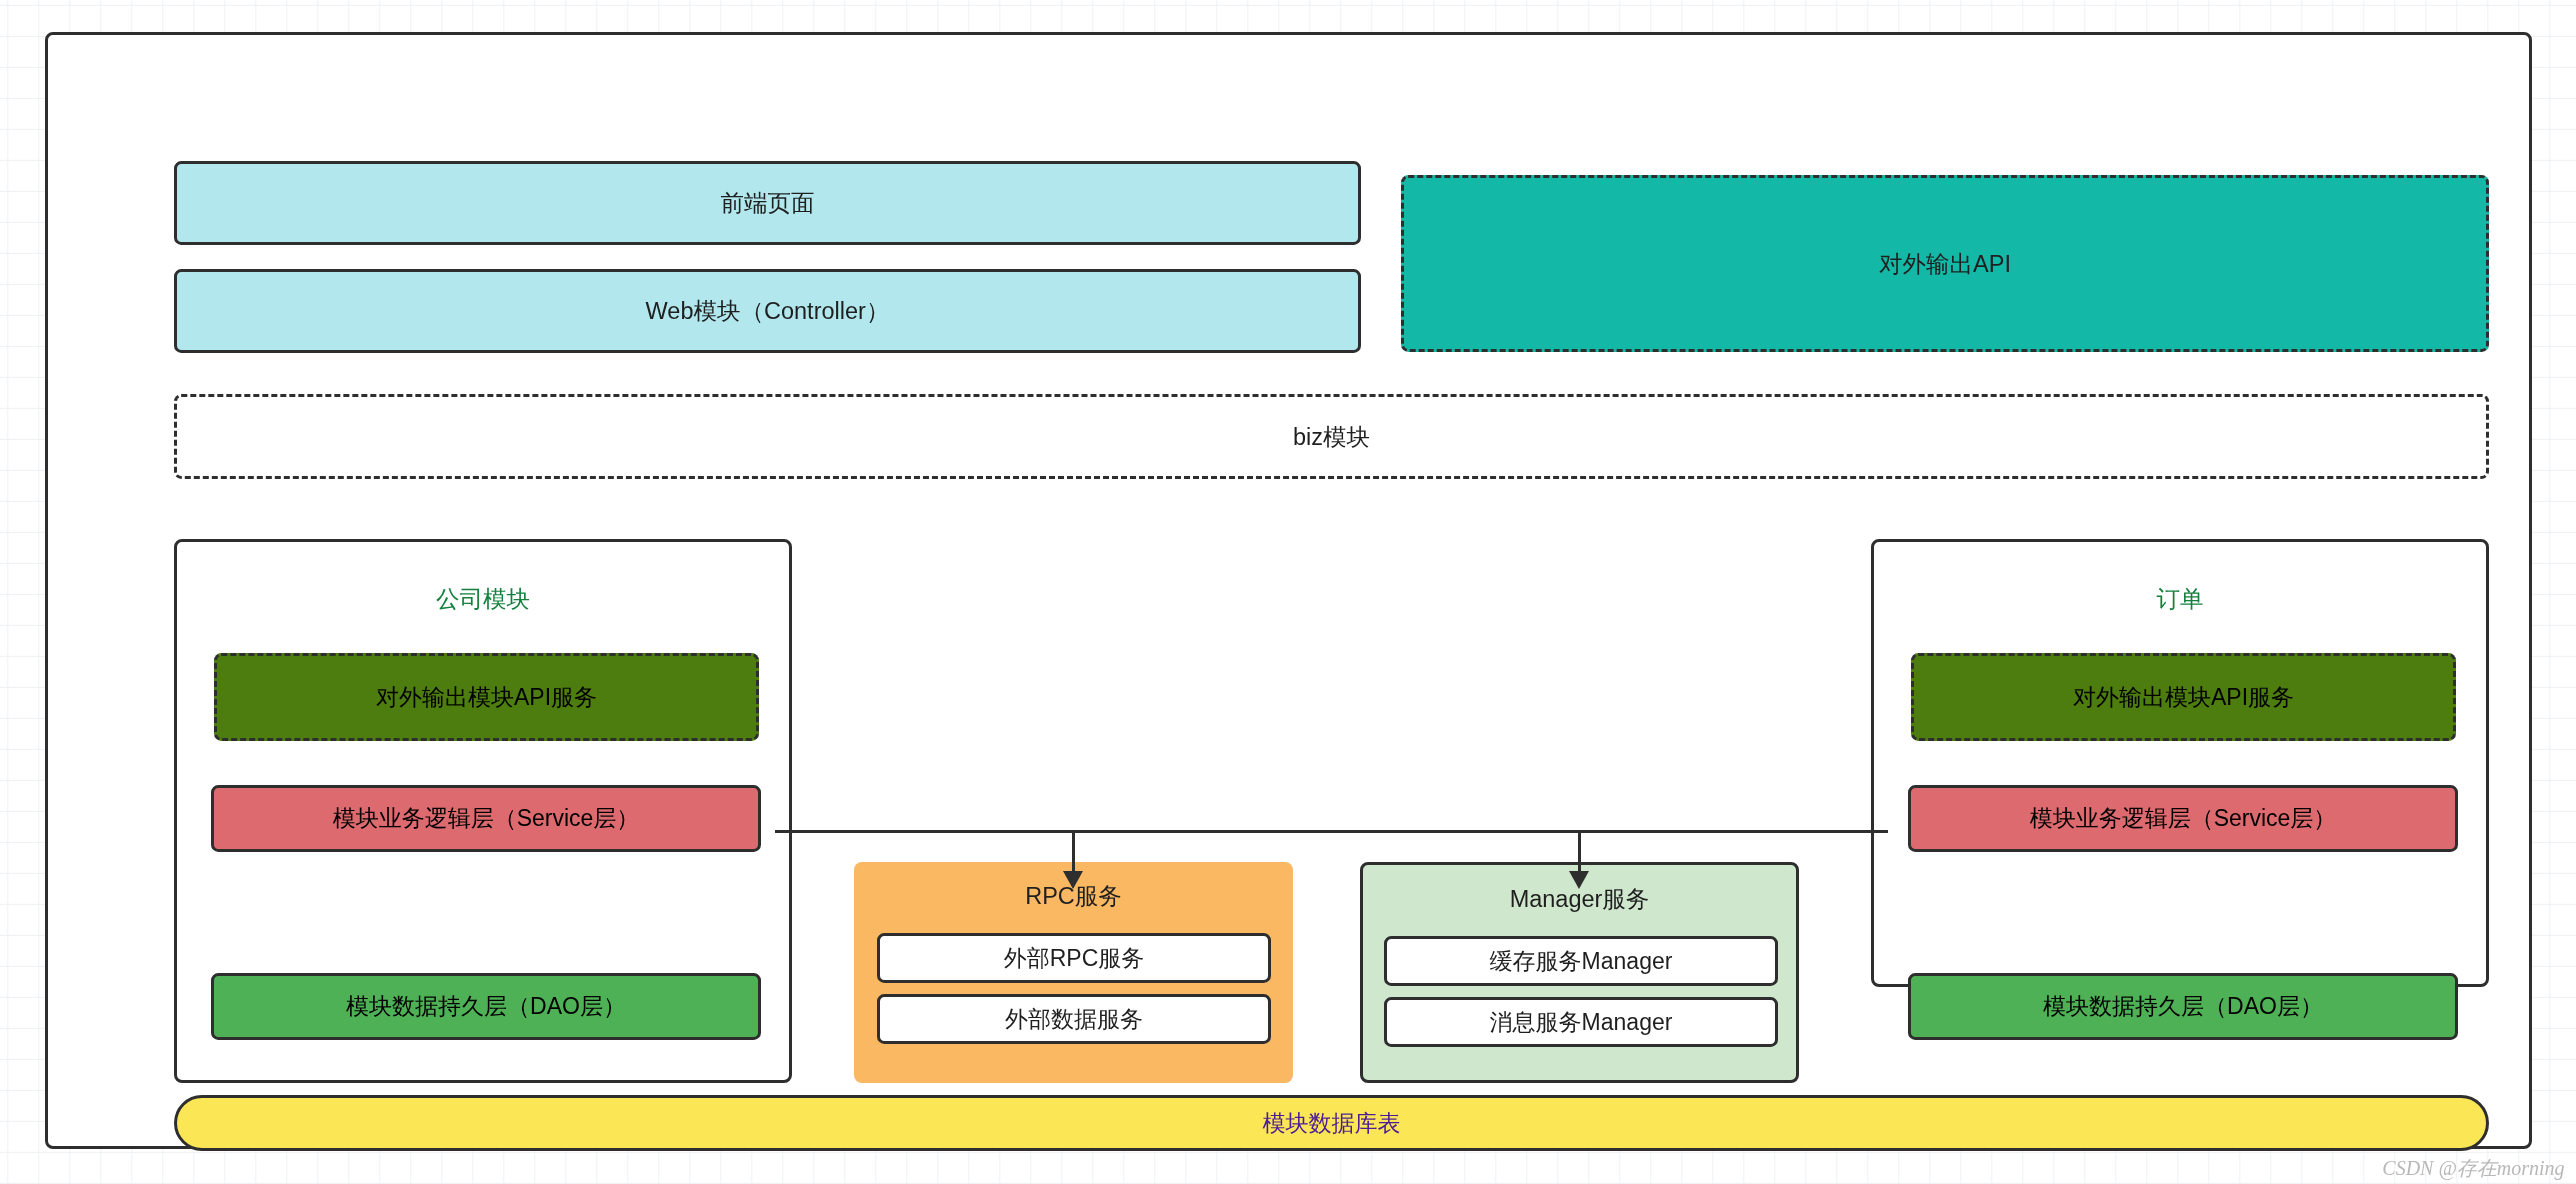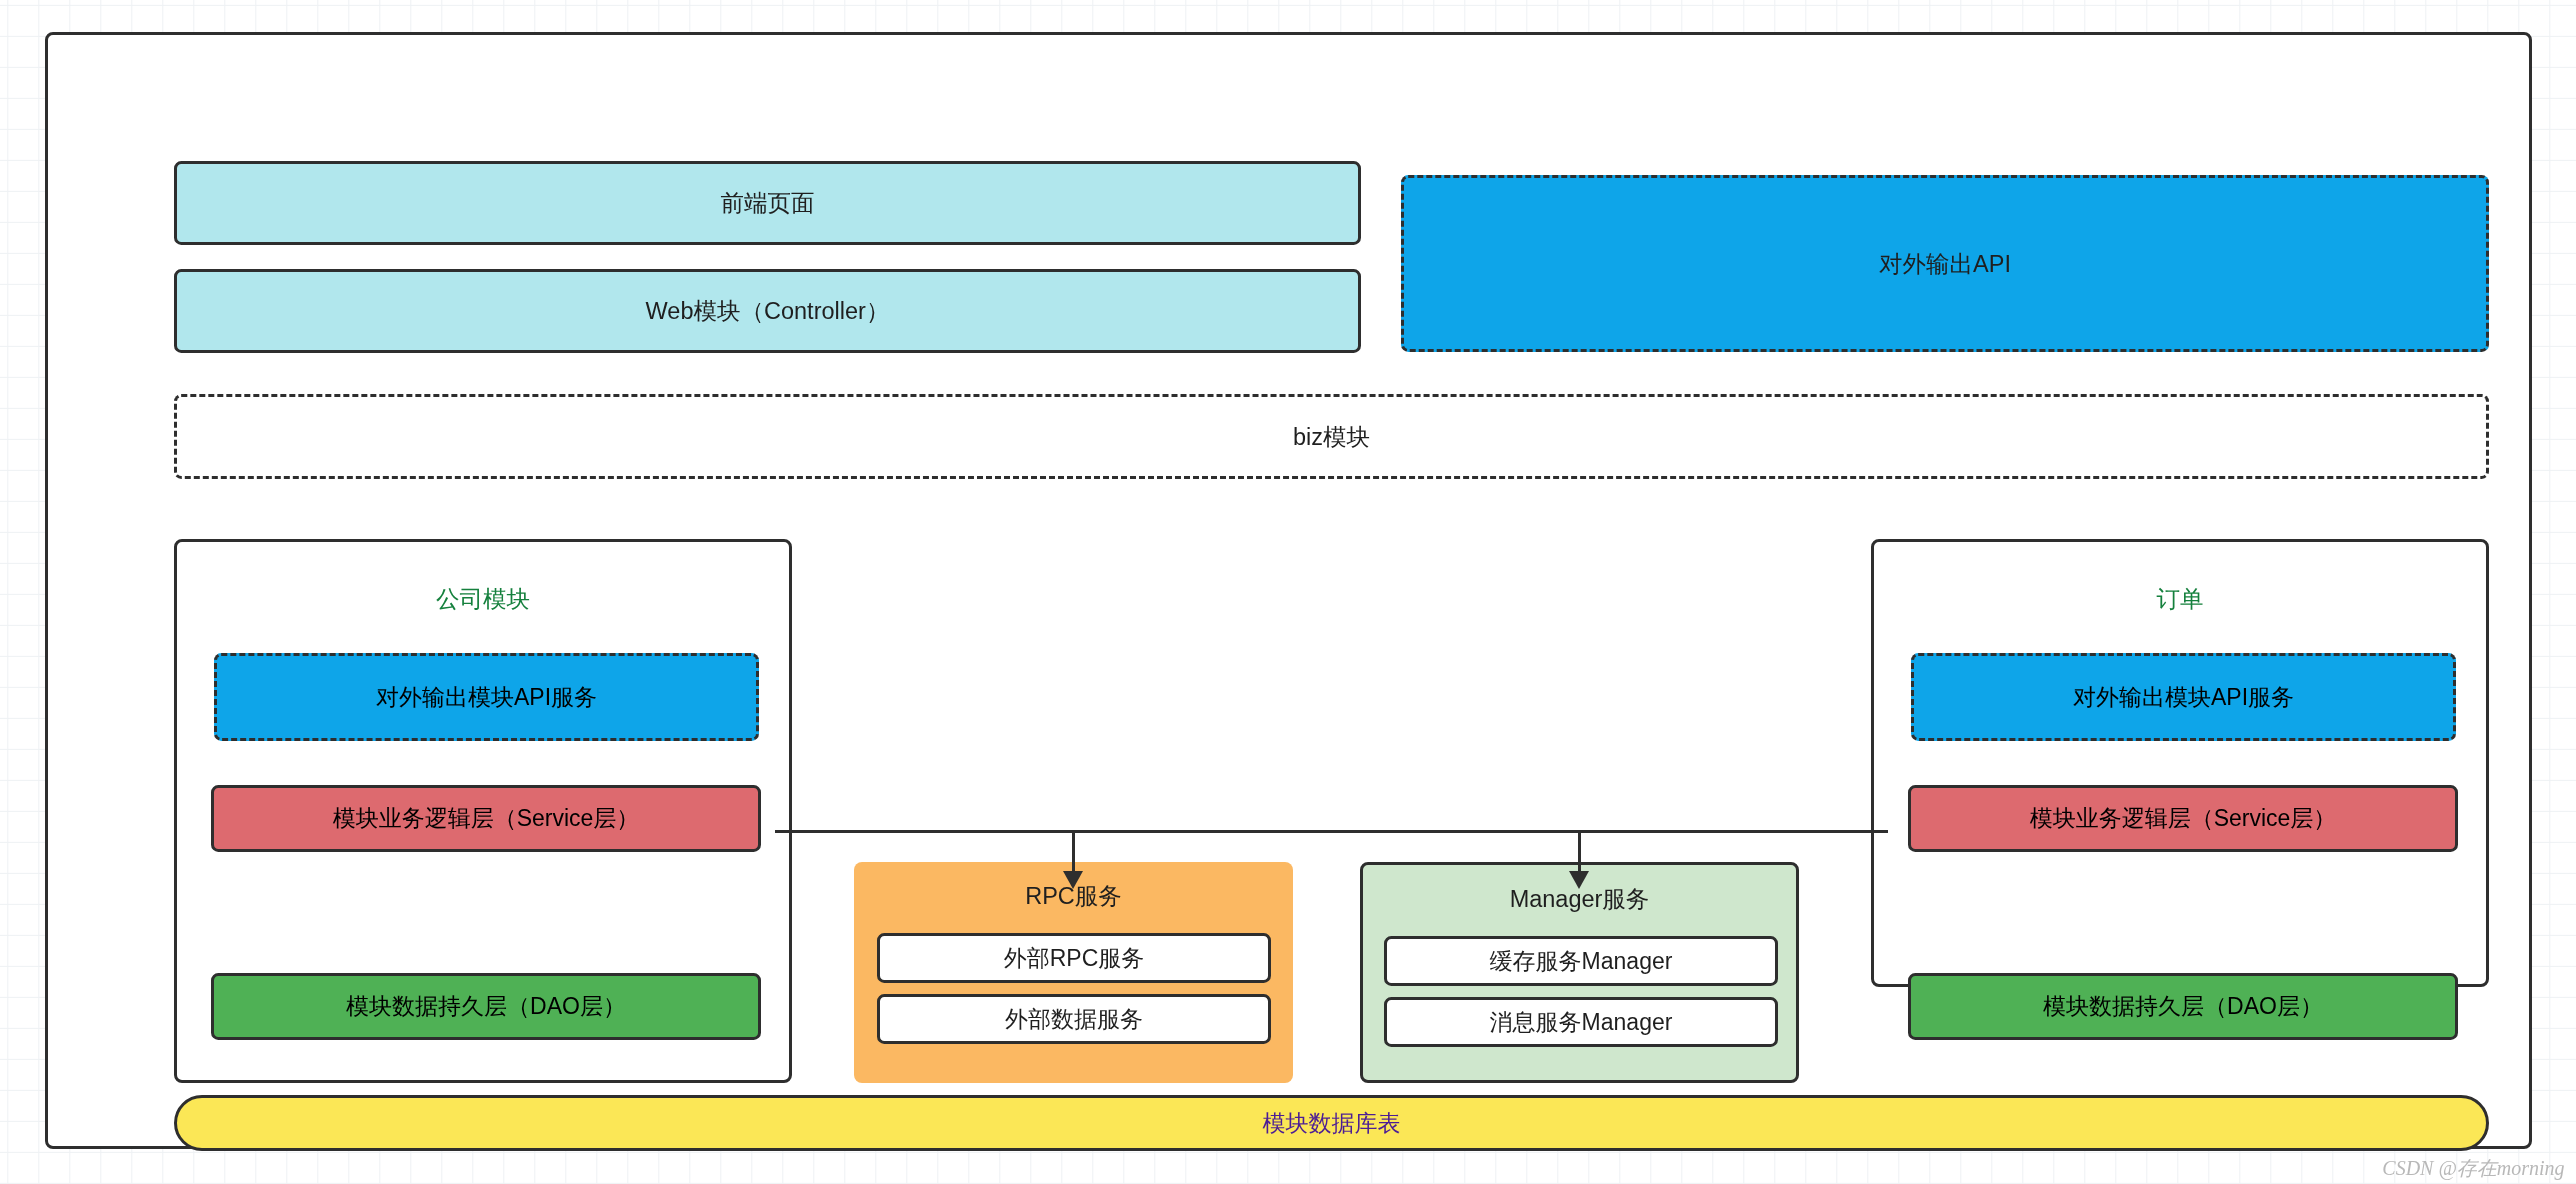--- a/index.html
+++ b/index.html
@@ -60,21 +60,21 @@
     background: #b1e7ed;
   }
 
   #web-module {
     left: 126px; top: 234px; width: 1187px; height: 84px;
     background: #b1e7ed;
   }
 
   #external-api {
     left: 1353px; top: 140px; width: 1088px; height: 177px;
-    background: #0ea5e9;
+    background: #14b8a6;
   }
 
   #biz-module {
     left: 126px; top: 359px; width: 2315px; height: 85px;
     background: #ffffff;
   }
 
   
   .module-panel {
     position: absolute;
@@ -104,21 +104,21 @@
     position: absolute;
     left: 37px;
     top: 111px;
     width: 545px;
     height: 88px;
     display: flex;
     align-items: center;
     justify-content: center;
     border: 3.2px dashed #2e2e2e;
     border-radius: 7.3px;
-    background: #0ea5e9;
+    background: #4d7c0f;
     font-size: 23px;
   }
 
   .service-layer-box {
     position: absolute;
     left: 34px;
     top: 243px;
     width: 550px;
     height: 67px;
     display: flex;

